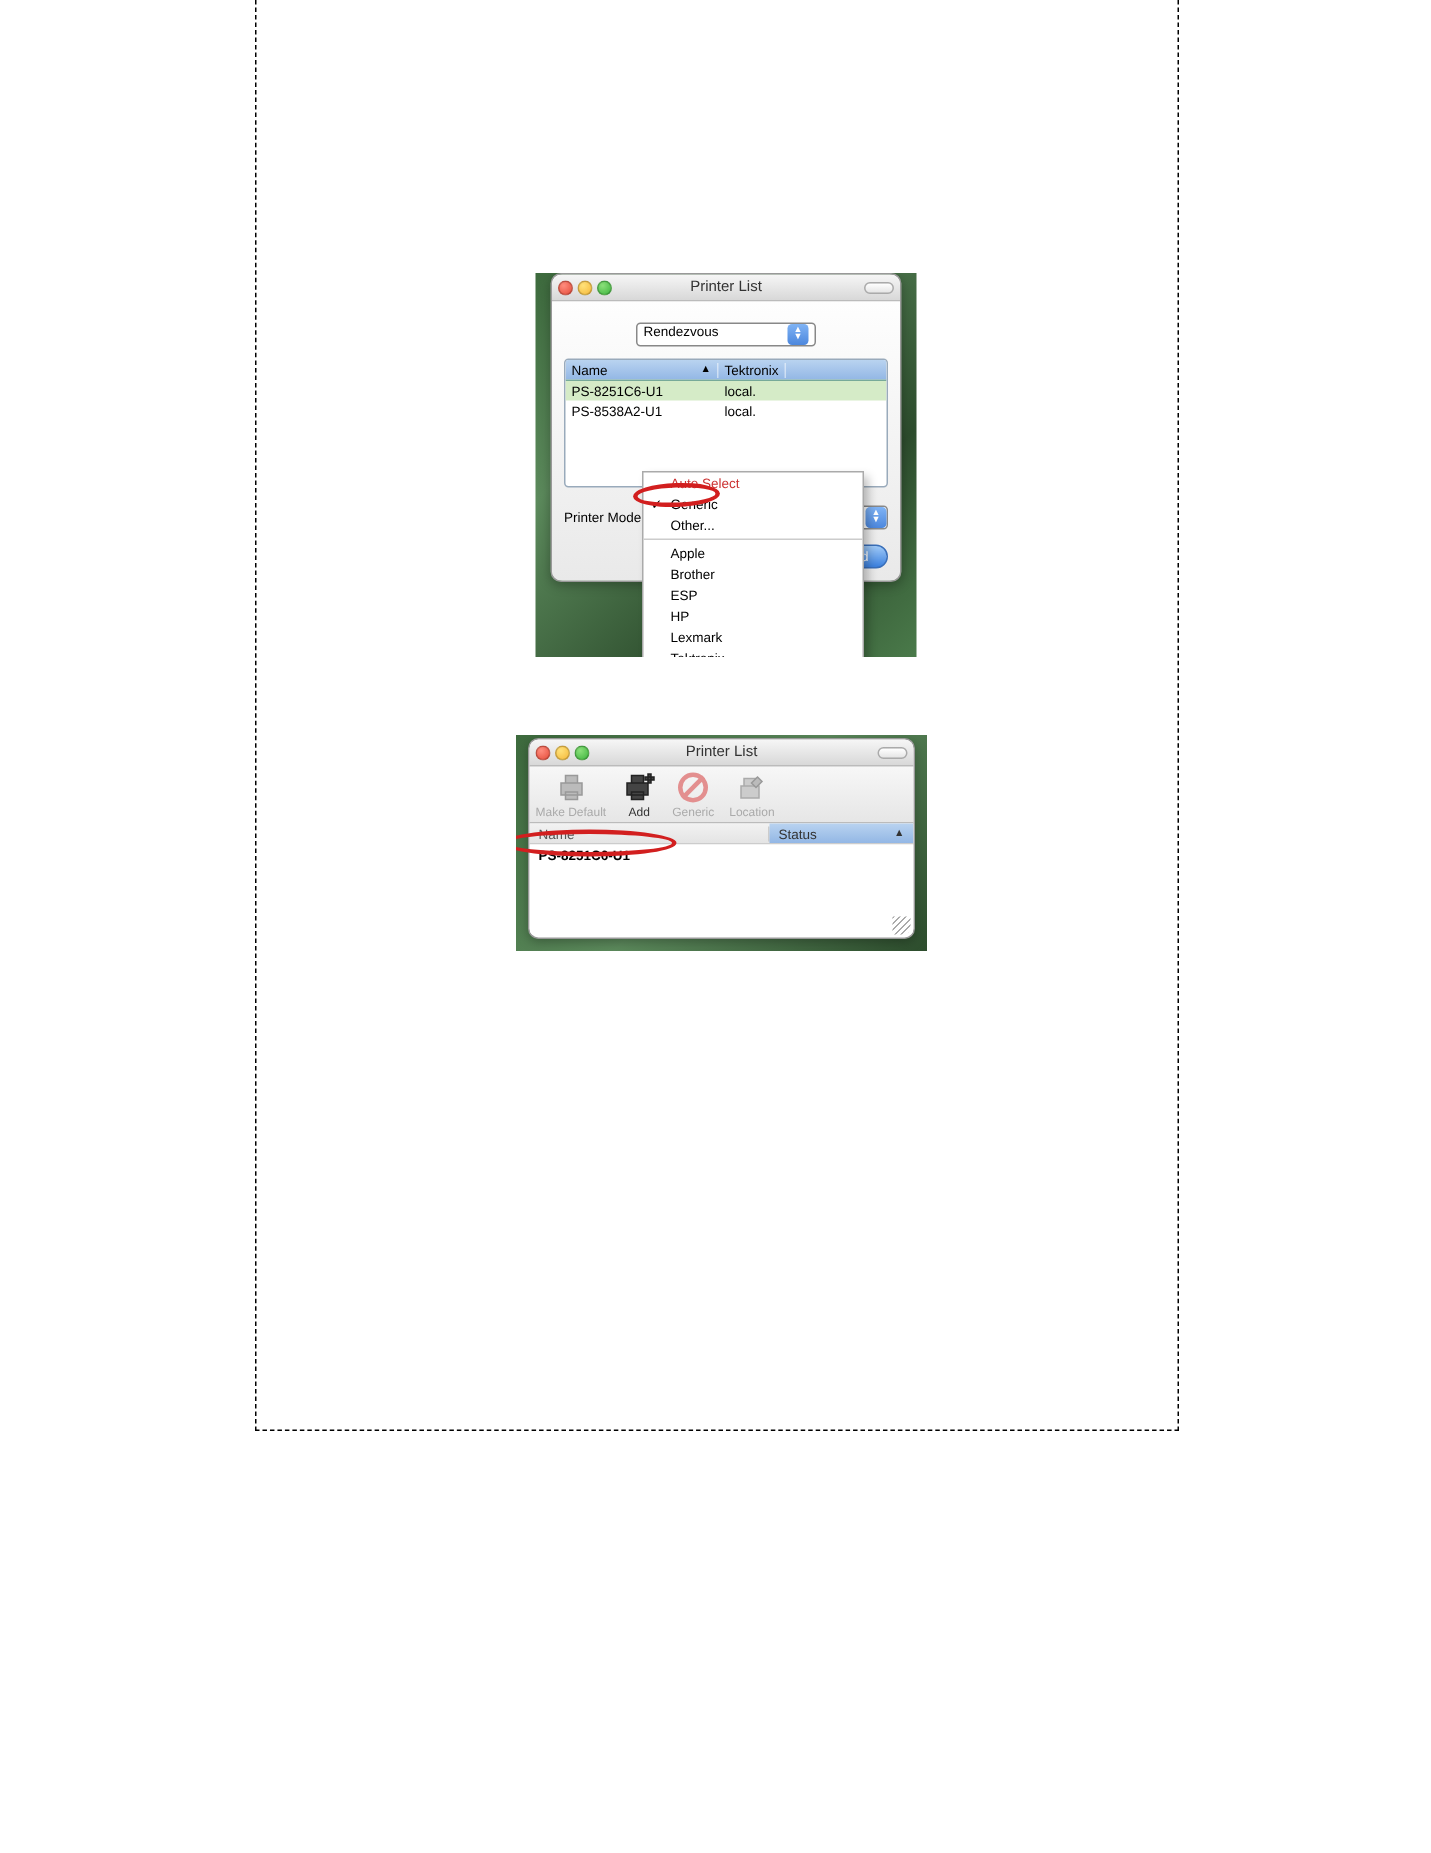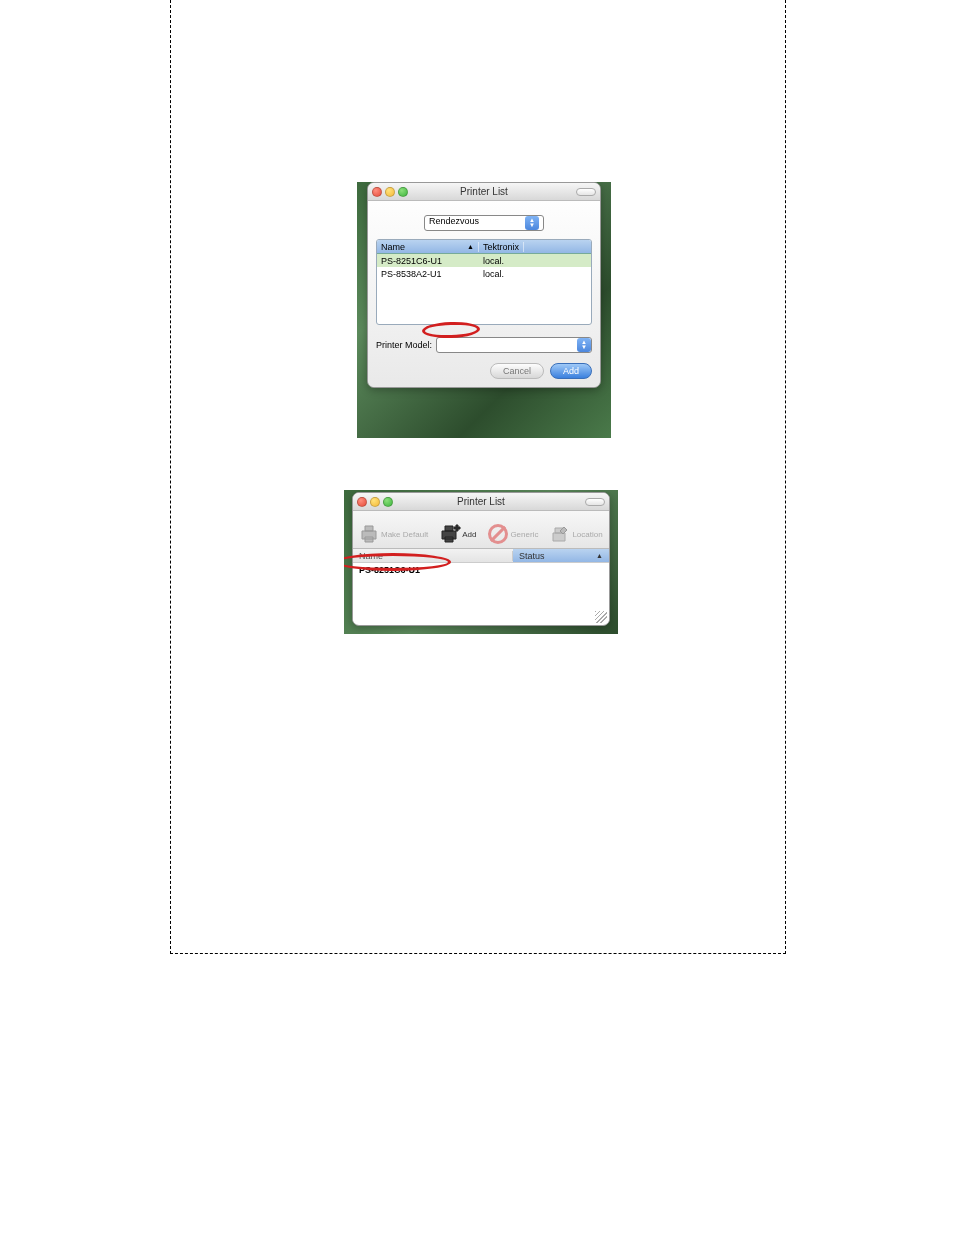--- a/index.html
+++ b/index.html
@@ -190,21 +190,21 @@
 
   .toolbar2 {
     height: 38px;
     background: linear-gradient(#f7f7f7,#e6e6e6);
     border-bottom: 1px solid #bbb;
     display: flex;
     align-items: flex-end;
     padding: 2px 4px;
     gap: 10px;
   }
-  .tb-btn { display: flex; flex-direction: row; align-items: center; font-size: 8px;}
+  .tb-btn { display: flex; flex-direction: column; align-items: center; font-size: 8px;}
   .tb-btn.disabled { color: #aaa; }
   .tb-btn.enabled { color: #333; }
   .tb-icon { width: 24px; height: 22px; display: flex; align-items: center; justify-content: center; margin-bottom: 1px;}
   .tb-printer-grey svg path { fill: #bbb; stroke: #999;}
   .tb-printer-dark svg path { fill: #444; stroke: #222;}
   .tb-no { width: 20px; height: 20px; border: 3px solid #e38f8f; border-radius: 50%; position: relative;}
   .tb-no::after { content: ""; position: absolute; left: 50%; top: 50%; width: 3px; height: 20px; background: #e38f8f; transform: translate(-50%,-50%) rotate(45deg);}
   .tb-conf { color: #999;}
 
   .list2-header {
@@ -289,20 +289,33 @@
           <span class="pm-arrows">▲<br>▼</span>
         </div>
       </div>
       <div class="btn-row">
         <button class="aqua-btn aqua-grey">Cancel</button>
         <button class="aqua-btn aqua-blue">Add</button>
       </div>
     </div>
   </div>
 
+  <div class="dropdown-menu">
+    <div class="dd-item dd-auto">Auto Select</div>
+    <div class="dd-item dd-check">Generic</div>
+    <div class="dd-item">Other...</div>
+    <div class="dd-sep"></div>
+    <div class="dd-item">Apple</div>
+    <div class="dd-item">Brother</div>
+    <div class="dd-item">ESP</div>
+    <div class="dd-item">HP</div>
+    <div class="dd-item">Lexmark</div>
+    <div class="dd-item">Tektronix</div>
+
+  </div>
 
   <div class="red-oval-1"></div>
 </div>
 
 <div class="shot2">
   <div class="dlg2">
     <div class="titlebar2">
       <div class="traffic">
         <span class="tl tl-red"></span>
         <span class="tl tl-yel"></span>

